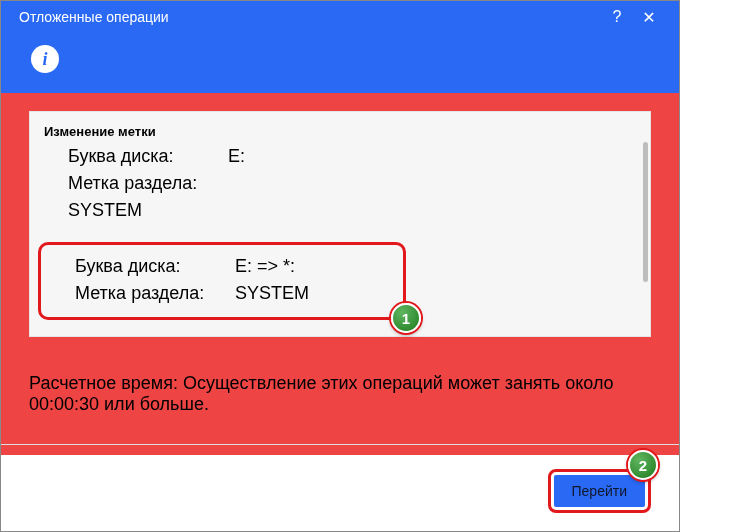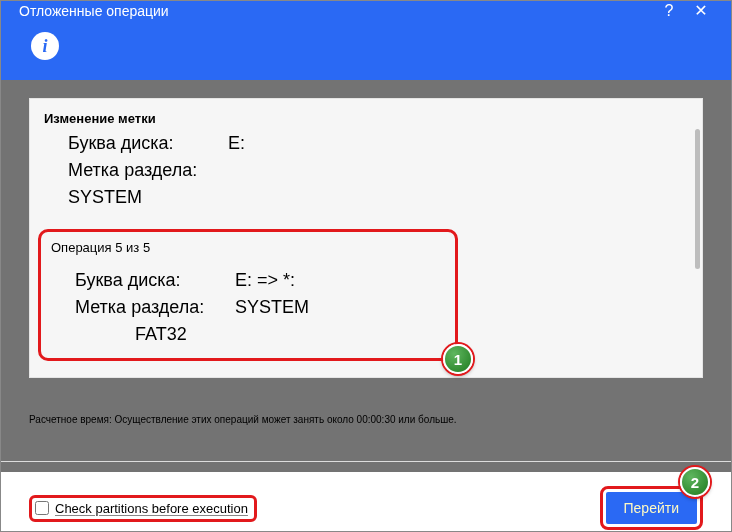--- a/index.html
+++ b/index.html
@@ -6,21 +6,21 @@
   body {
     font-family: "Segoe UI", Arial, sans-serif;
     font-size: 13px;
     background: #fff;
     width: 732px;
     height: 532px;
     overflow: hidden;
     position: relative;
   }
   .window {
-    width: 732px;
+    width: 680px;
     height: 532px;
     display: flex;
     flex-direction: column;
     border: 1px solid #888;
   }
   .titlebar {
     background: #2a69f4;
     color: #fff;
     height: 38px;
     display: flex;
@@ -53,21 +53,21 @@
     align-items: center;
     justify-content: center;
     font-weight: bold;
     font-style: italic;
     font-size: 18px;
     margin-right: 18px;
     font-family: Georgia, serif;
   }
   .content-pane {
     flex: 1;
-    background: #737373;
+    background: #ef4444;
     padding: 18px 28px 10px 28px;
     display: flex;
     flex-direction: column;
     position: relative;
   }
   .ops-box {
     background: #f6f6f6;
     border: 1px solid #e5e5e5;
     padding: 12px 14px 16px 14px;
     position: relative;
@@ -98,22 +98,22 @@
     margin-left: -6px;
     margin-right: 230px;
     padding: 8px 10px 10px 10px;
     background: #f6f6f6;
     position: relative;
   }
   .op-count { font-size: 13px; margin-bottom: 12px; }
   .fs-val { padding-left: 60px; }
   .est-time {
     margin-top: 36px;
-    margin-bottom: 20px;
-    font-size: 10px;
+    margin-bottom: 13px;
+    font-size: 18px;
   }
   .divider {
     border: none;
     border-top: 1px solid #ddd;
     margin: 16px -28px 0 -28px;
   }
   .bottom-bar {
     display: flex;
     align-items: center;
     padding: 14px 28px 18px 28px;
@@ -137,21 +137,21 @@
   }
   .spacer { flex: 1; }
   .go-btn-wrap {
     border: 3px solid #e2191c;
     border-radius: 8px;
     padding: 3px;
     position: relative;
   }
   .go-btn {
     background: #2a69f4;
-    color: #fef9c3;
+    color: #0f172a;
     border: none;
     padding: 8px 18px;
     font-size: 14px;
     cursor: pointer;
     border-radius: 2px;
   }
   .callout {
     position: absolute;
     width: 30px;
     height: 30px;
@@ -197,48 +197,40 @@
       </div>
       <div class="kv-row">
         <span class="k">Метка раздела:</span>
         <span class="v"></span>
       </div>
       <div class="kv-row">
         <span class="v">SYSTEM</span>
       </div>
 
       <div class="highlight-box">
-        <div class="op-count">Операция 5 из 5</div>
         <div class="kv-row">
           <span class="k">Буква диска:</span>
           <span class="v">E: =&gt; *:</span>
         </div>
         <div class="kv-row">
           <span class="k">Метка раздела:</span>
           <span class="v">SYSTEM</span>
         </div>
         <div class="kv-row">
-          <span class="v fs-val">FAT32</span>
         </div>
         <div class="callout callout-1">1</div>
       </div>
     </div>
 
     <div class="est-time">Расчетное время: Осуществление этих операций может занять около 00:00:30 или больше.</div>
 
     <hr class="divider">
   </div>
 
   <div class="bottom-bar">
-    <span class="chk-highlight">
-      <span class="chk-wrap">
-        <input type="checkbox" style="">
-        <label>Check partitions before execution</label>
-      </span>
-    </span>
     <span class="spacer"></span>
     <span class="go-btn-wrap">
       <div class="callout callout-2">2</div>
       <button class="go-btn">Перейти</button>
     </span>
   </div>
 
 </div>
 
 </body></html>

